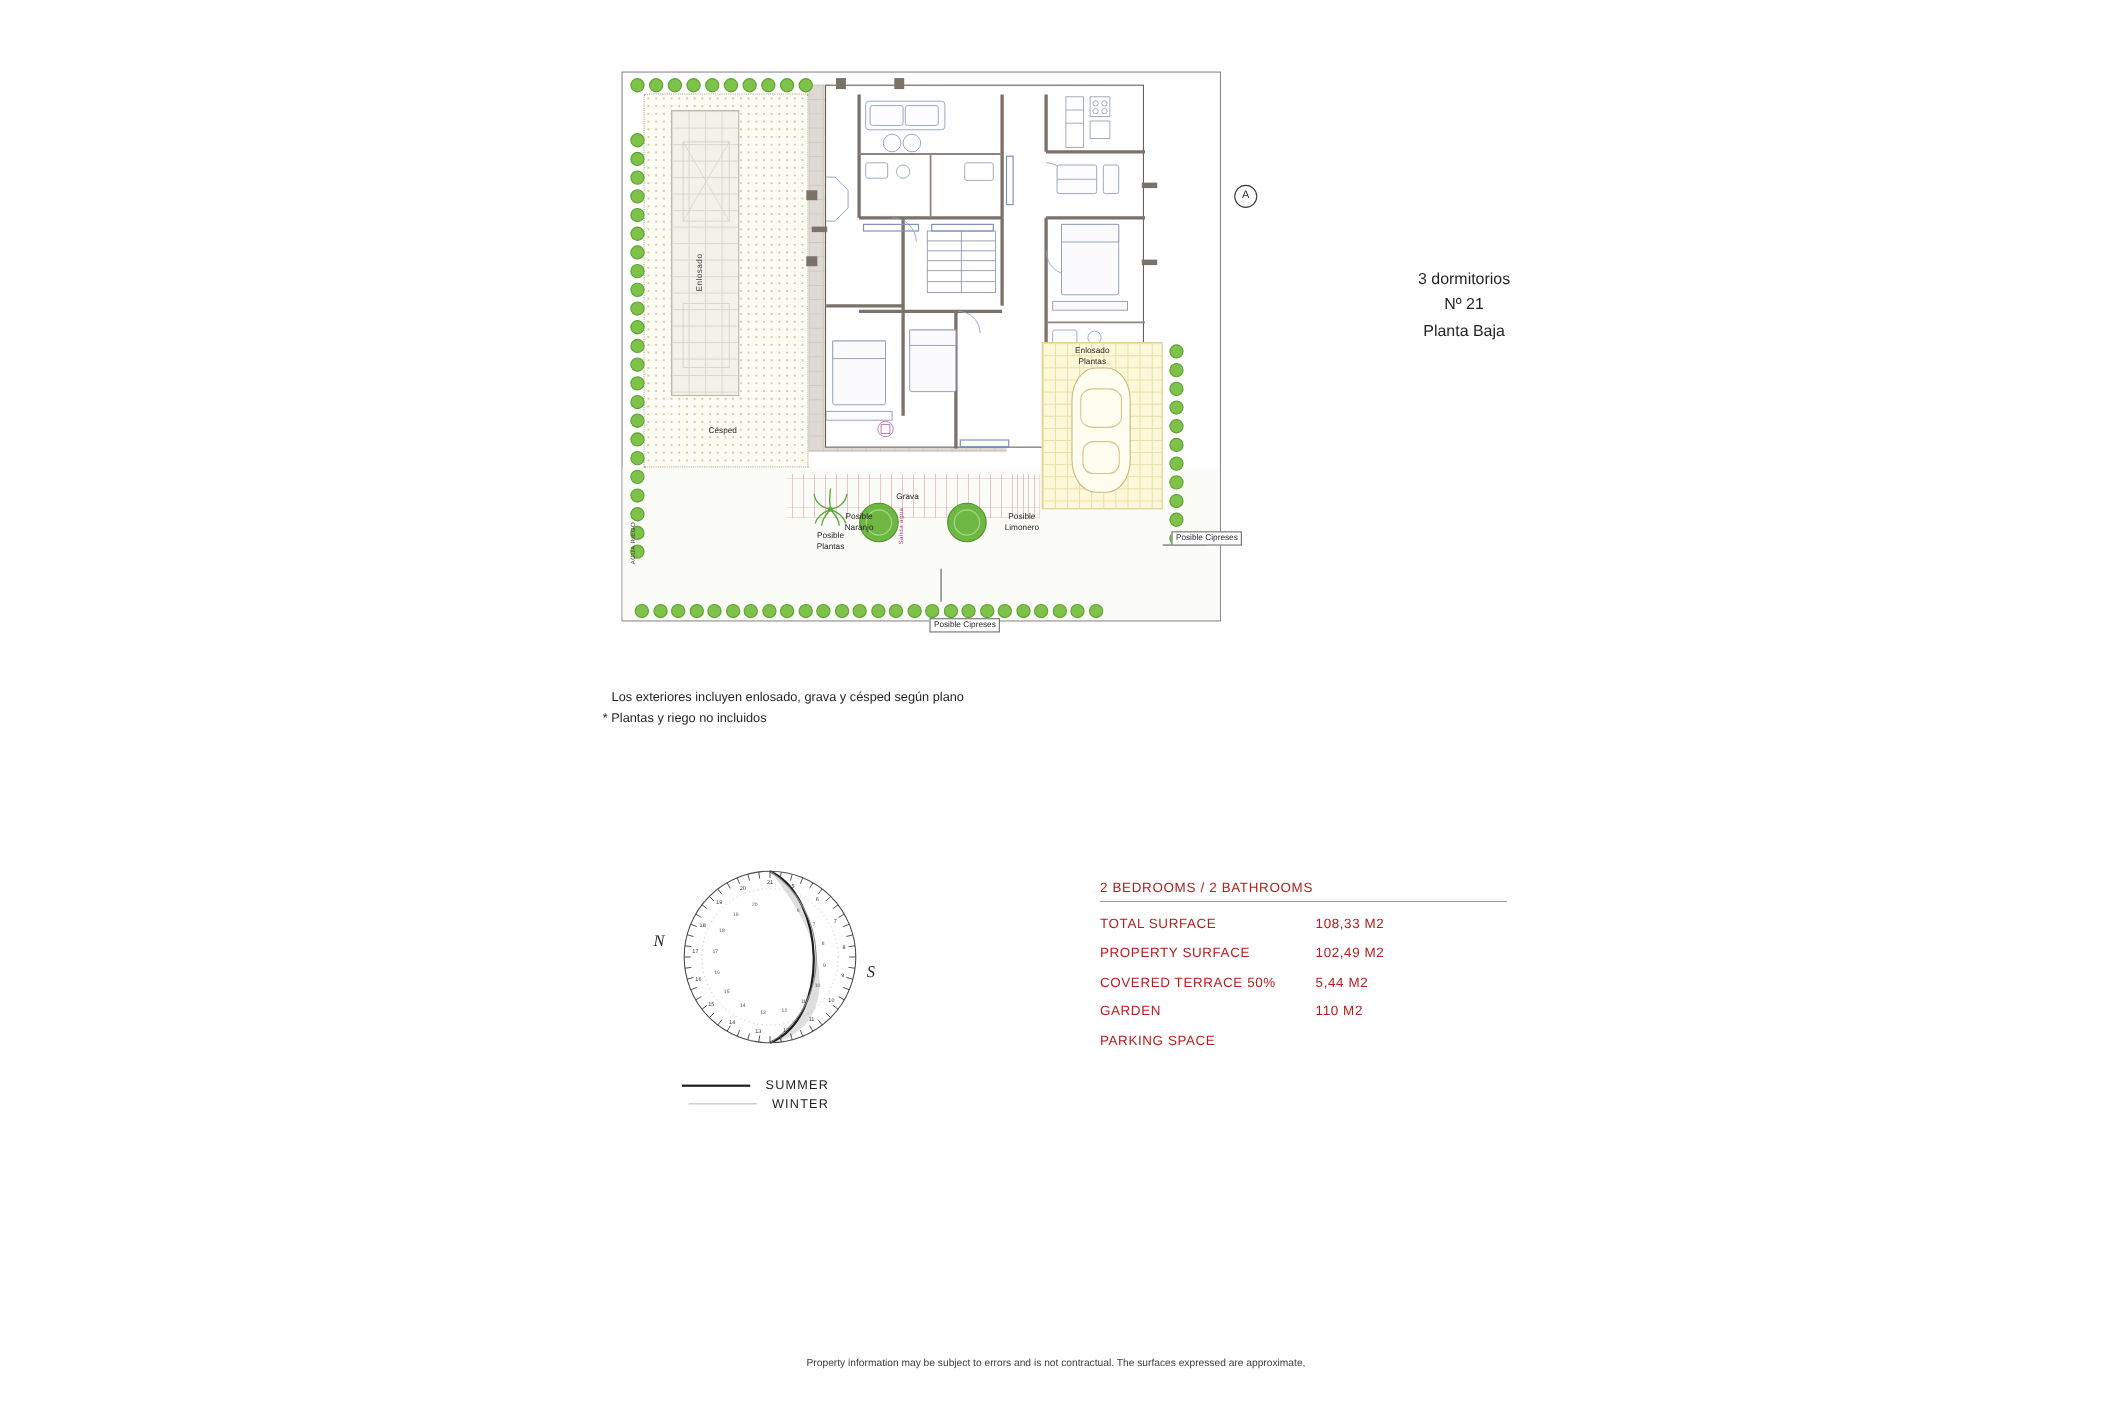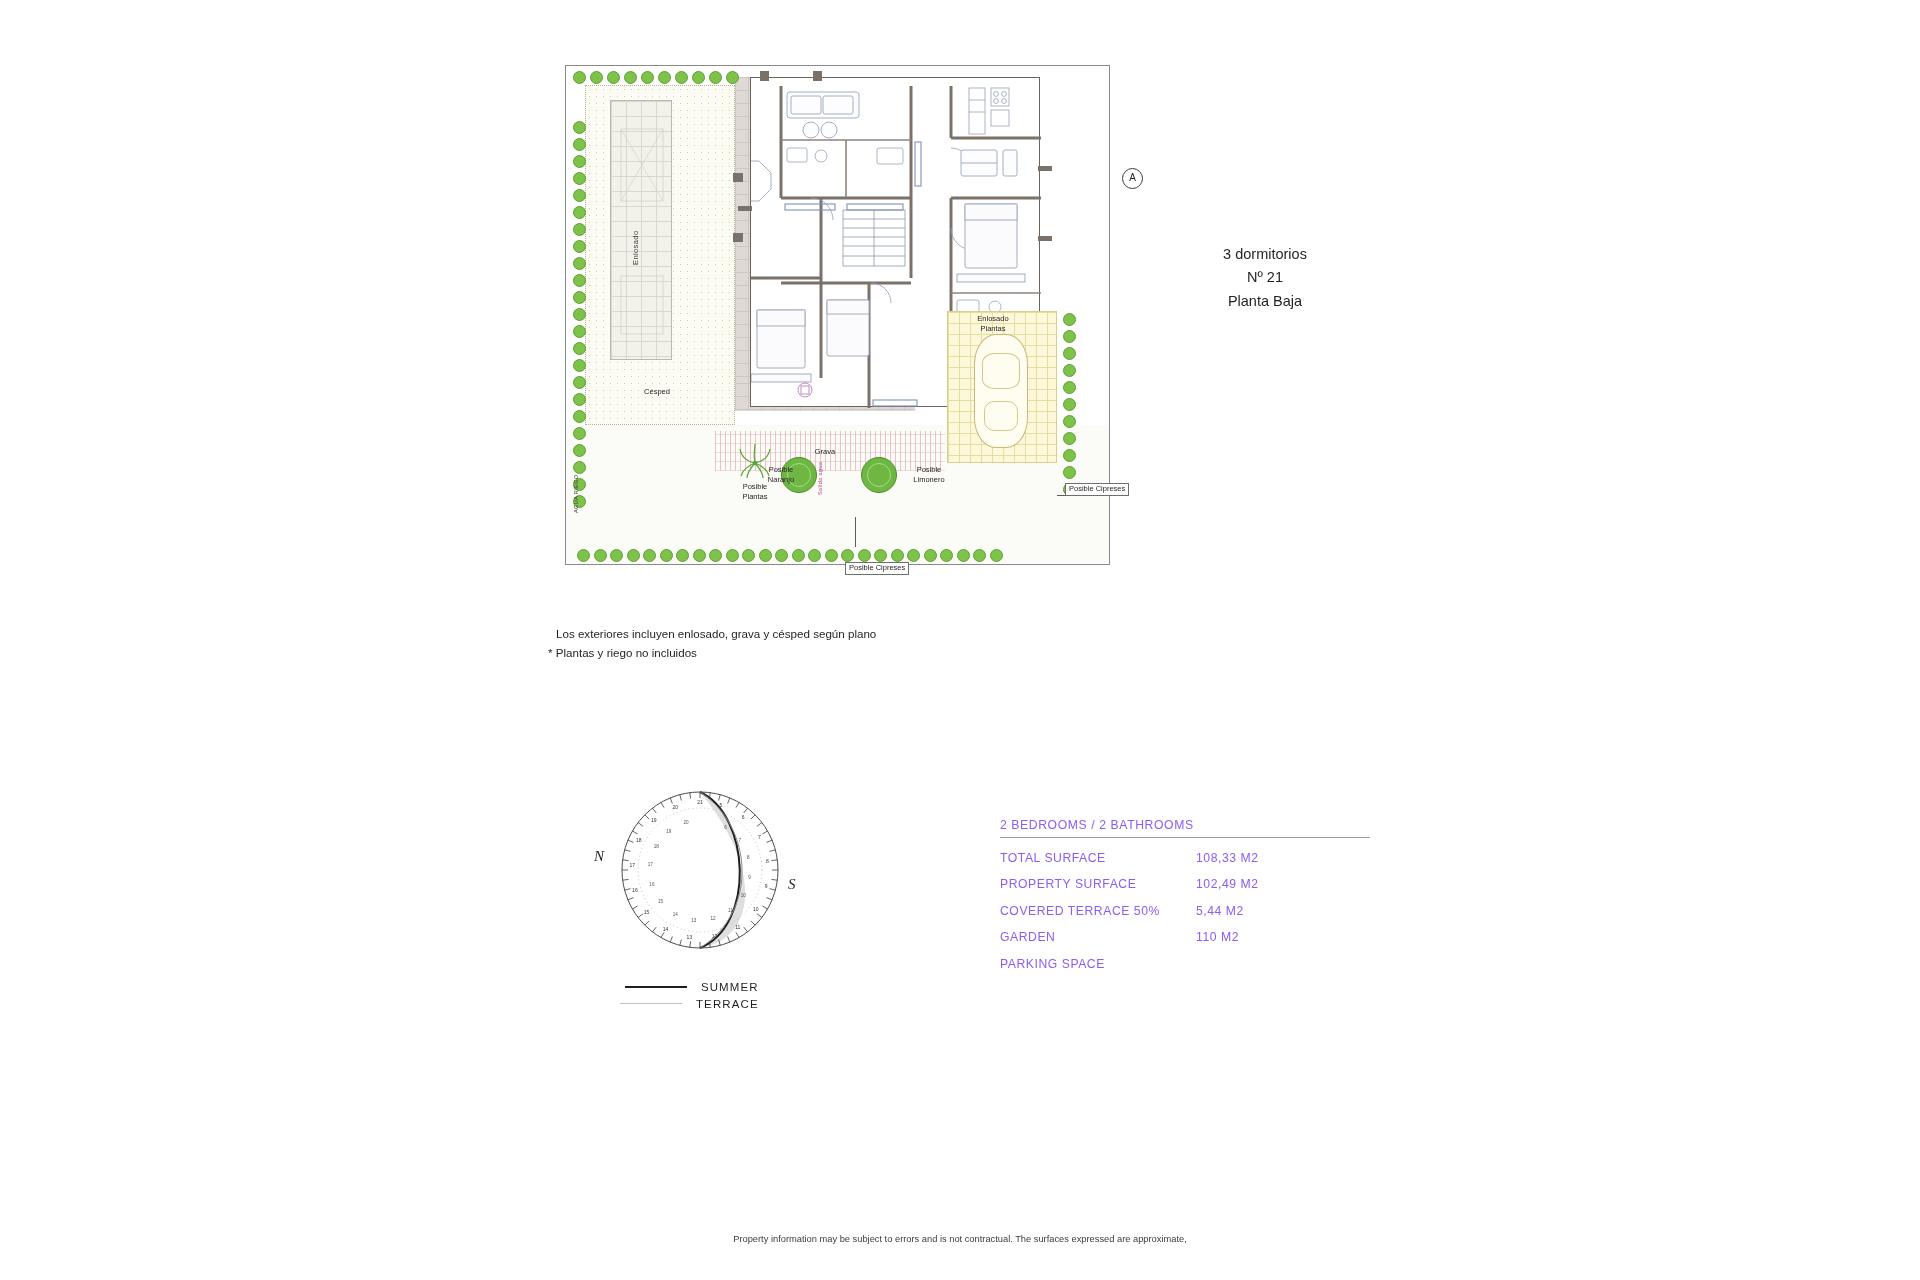--- a/index.html
+++ b/index.html
@@ -211,21 +211,21 @@
     font-size: 10px;
     line-height: 17px;
     text-align: center;
     color: #231f20;
     background: #fff;
   }
 
   
   #plan-title {
     position: absolute;
-    left: 1155px; top: 243px;
+    left: 1221px; top: 243px;
     width: 220px;
     text-align: center;
     font-size: 14.5px;
     line-height: 1.62;
     color: #231f20;
   }
 
   
   #notes {
     position: absolute;
@@ -265,25 +265,25 @@
   #legend .swatch {
     width: 62px;
     margin-right: 14px;
   }
   #legend .swatch.summer { border-top: 2.4px solid #1d1d1d; }
   #legend .swatch.winter { border-top: 1px solid #bdbdbd; }
 
   
   #specs {
     position: absolute;
-    left: 1000px; top: 818px;
+    left: 1000px; top: 800px;
     width: 370px;
     font-size: 12.2px;
     letter-spacing: 0.55px;
-    color: #8b5cf6;
+    color: #b91c1c;
   }
   #specs .hdr {
     padding-bottom: 5px;
     border-bottom: 0.9px solid #9a9a9a;
     letter-spacing: 0.6px;
   }
   #specs .row {
     display: flex;
     margin-top: 12.5px;
   }
@@ -697,21 +697,21 @@
   <div class="sun-letter" style="left:188px; top:96px;">S</div>
 </div>
 
 <div id="legend">
   <div class="row">
     <span class="swatch summer"></span>
     <span>SUMMER</span>
   </div>
   <div class="row">
     <span class="swatch winter"></span>
-    <span>TERRACE</span>
+    <span>WINTER</span>
   </div>
 </div>
 
 <div id="specs">
   <div class="hdr">2 BEDROOMS / 2 BATHROOMS</div>
   <div class="row">
     <span class="k">TOTAL SURFACE</span>
     <span class="v">108,33 M2</span>
   </div>
   <div class="row">

